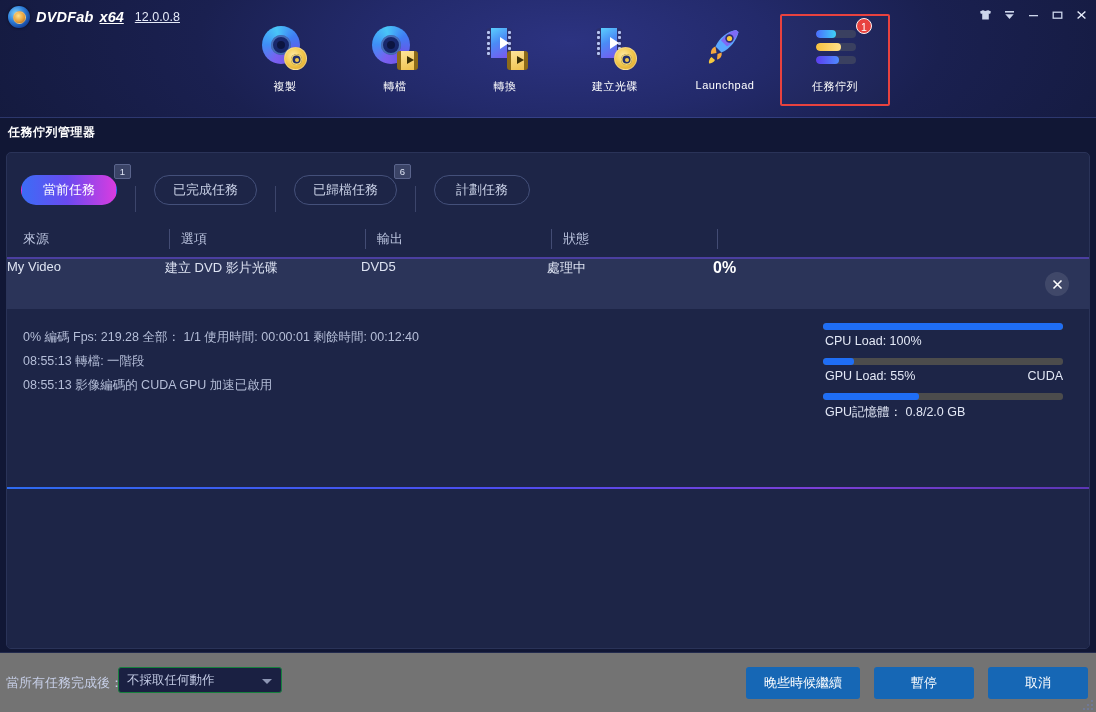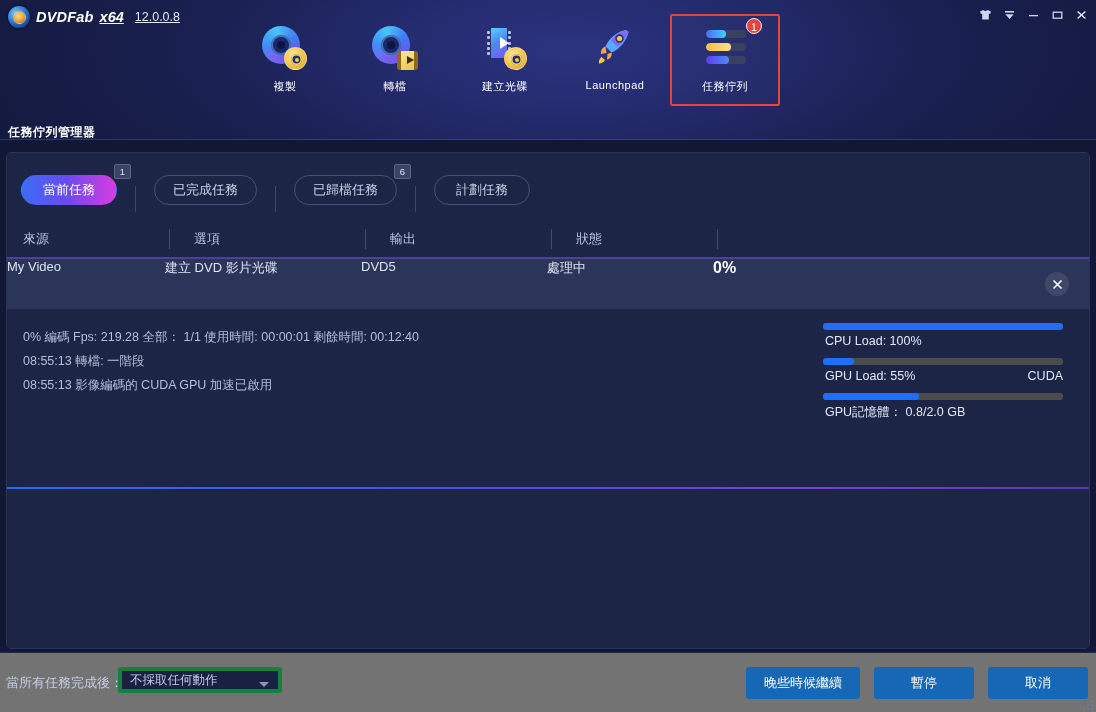--- a/index.html
+++ b/index.html
@@ -12,21 +12,21 @@
   }
   #app {
     position: relative;
     width: 1096px; height: 712px;
     background: #111735;
   }
 
   
   .header {
     position: relative;
-    width: 1096px; height: 140px;
+    width: 1096px; height: 118px;
     background:
       radial-gradient(ellipse 620px 230px at 52% 35%, #2c3381 0%, #232a6b 32%, #1a2050 60%, #141a3e 100%),
       linear-gradient(180deg, #151b3e 0%, #1b2150 60%, #161c42 100%);
     overflow: hidden;
   }
   .header:after {
     content: "";
     position: absolute; left: 0; right: 0; bottom: 0; height: 1px;
     background: rgba(90,110,190,.35);
   }
@@ -233,21 +233,21 @@
     display: flex; align-items: center;
     height: 38px; padding-left: 16px;
     color: #b9c2dd; font-size: 13px;
     border-bottom: 2px solid #4b3fa0;
   }
   .th { position: relative; display: flex; align-items: center; height: 38px; text-align: right; }
   .th + .th:before {
     content: ""; position: absolute; left: 0; top: 9px; bottom: 9px;
     width: 1px; background: #434c74;
   }
-  .th span { padding-left: 25px; }
+  .th span { padding-left: 12px; }
   .th.c0 { width: 146px; } .th.c0 span { padding-left: 0; }
   .th.c1 { width: 196px; }
   .th.c2 { width: 186px; }
   .th.c3 { width: 166px; }
   .th.c4 { flex: 1; }
 
   
   .trow {
     display: flex; align-items: flex-start;
     height: 50px; 
@@ -309,21 +309,21 @@
     background: #737373;
     border-top: 1px solid #222a4d;
   }
   .after-label {
     position: absolute; left: 6px; top: 21px;
     color: #c6cee6; font-size: 13px;
   }
   .select {
     position: absolute; left: 118px; top: 14px;
     width: 164px; height: 26px;
-    border: 4px solid #15803d; border-radius: 3px;
+    border: 1px solid #15803d; border-radius: 3px;
     background: #1a2042;
     display: flex; align-items: center;
     padding: 0 8px;
     color: #c3cbe4; font-size: 12.5px;
     cursor: default;
   }
   .caret {
     position: absolute; right: 9px; top: 11px;
     width: 0; height: 0;
     border-left: 5px solid transparent; border-right: 5px solid transparent;
@@ -409,20 +409,45 @@
       <div class="tb-item">
         <div class="tb-icon">
           <span class="disc"></span>
           <span class="minifilm">
               <span class="mp"></span>
             </span>
         </div>
         <div class="tb-label">轉檔</div>
       </div>
 
+      <div class="tb-item">
+        <div class="tb-icon">
+          <span class="film" style="left:4px; top:4px;">
+            <span class="perf">
+                <i></i>
+                <i></i>
+                <i></i>
+                <i></i>
+                <i></i>
+              </span>
+            <span class="perf2">
+                <i></i>
+                <i></i>
+                <i></i>
+                <i></i>
+                <i></i>
+              </span>
+            <span class="play"></span>
+          </span>
+          <span class="minifilm">
+              <span class="mp"></span>
+            </span>
+        </div>
+        <div class="tb-label">轉換</div>
+      </div>
 
       <div class="tb-item">
         <div class="tb-icon">
           <span class="film" style="left:4px; top:4px;">
             <span class="perf">
                 <i></i>
                 <i></i>
                 <i></i>
                 <i></i>
                 <i></i>

